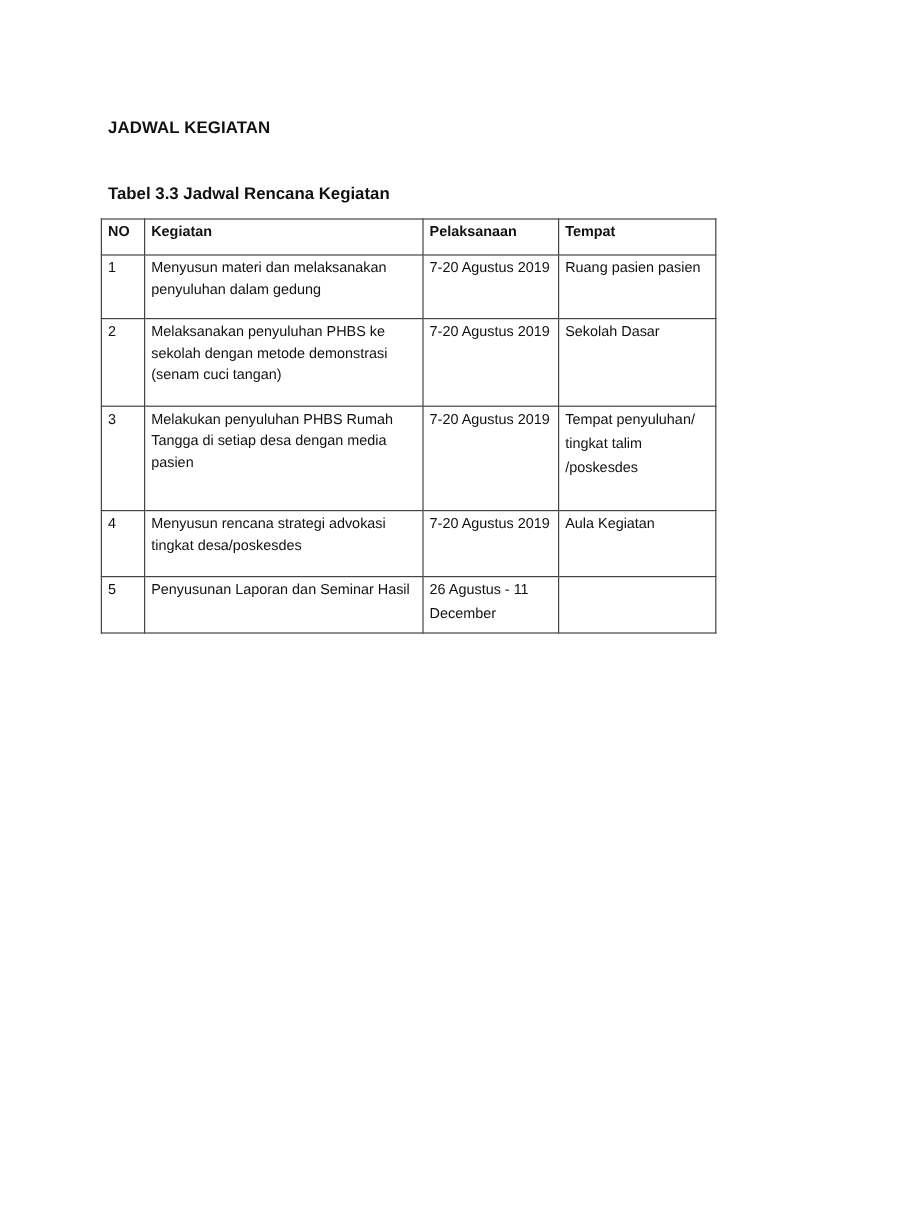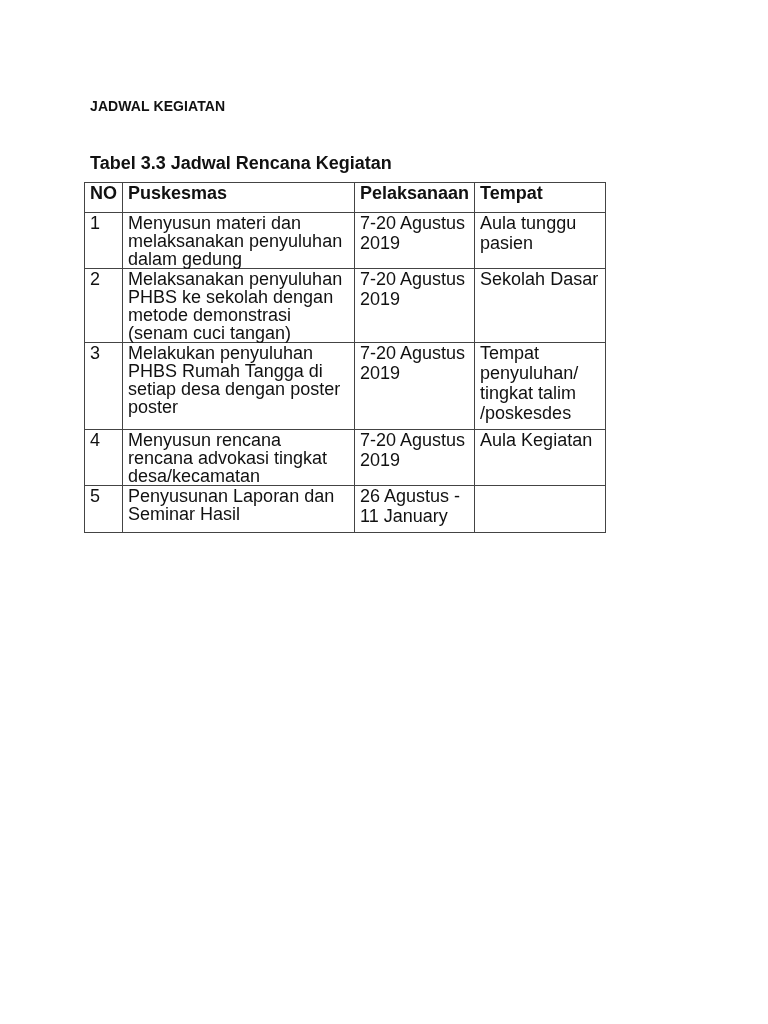--- a/index.html
+++ b/index.html
@@ -19,29 +19,29 @@
       left: 90px;
       top: 98px;
       font-size: 14px;
       font-weight: bold;
       letter-spacing: 0.1px;
     }
     .caption {
       position: absolute;
       left: 90px;
       top: 153px;
-      font-size: 18px;
+      font-size: 14px;
       font-weight: bold;
     }
     table.schedule {
       position: absolute;
       left: 84px;
       top: 182px;
       border-collapse: collapse;
-      font-size: 18px;
+      font-size: 12px;
       line-height: 18px;
     }
     table.schedule th,
     table.schedule td {
       border: 1.3px solid #444444;
       vertical-align: top;
       text-align: left;
       padding: 0 5px;
     }
     table.schedule th {
@@ -80,75 +80,75 @@
 
 <div class="caption">Tabel 3.3 Jadwal Rencana Kegiatan</div>
 
 <table class="schedule">
   <thead>
     <tr>
       <th class="col-no">
           <span>NO</span>
         </th>
       <th class="col-keg">
-          <span>Puskesmas</span>
+          <span>Kegiatan</span>
         </th>
       <th class="col-pel">
           <span>Pelaksanaan</span>
         </th>
       <th class="col-tem">
           <span>Tempat</span>
         </th>
     </tr>
   </thead>
   <tbody>
     <tr class="r1">
       <td>
           <span class="cell-text">1</span>
         </td>
       <td class="justify">
           <span class="cell-text">Menyusun materi dan melaksanakan penyuluhan dalam gedung</span>
         </td>
       <td class="date-cell"><span>7-20 Agustus 2019</span></td>
-      <td class="place-cell"><span>Aula tunggu pasien</span></td>
+      <td class="place-cell"><span>Ruang pasien pasien</span></td>
     </tr>
     <tr class="r2">
       <td>
           <span class="cell-text">2</span>
         </td>
       <td class="justify">
           <span class="cell-text">Melaksanakan penyuluhan PHBS ke sekolah dengan metode demonstrasi (senam cuci tangan)</span>
         </td>
       <td class="date-cell"><span>7-20 Agustus 2019</span></td>
       <td class="place-cell"><span>Sekolah Dasar</span></td>
     </tr>
     <tr class="r3">
       <td>
           <span class="cell-text">3</span>
         </td>
       <td class="justify">
-          <span class="cell-text">Melakukan penyuluhan PHBS Rumah Tangga di setiap desa dengan poster poster</span>
+          <span class="cell-text">Melakukan penyuluhan PHBS Rumah Tangga di setiap desa dengan media pasien</span>
         </td>
       <td class="date-cell"><span>7-20 Agustus 2019</span></td>
       <td class="place-cell"><span>Tempat penyuluhan/ tingkat talim /poskesdes</span></td>
     </tr>
     <tr class="r4">
       <td>
           <span class="cell-text">4</span>
         </td>
       <td class="justify">
-          <span class="cell-text">Menyusun rencana rencana advokasi tingkat desa/kecamatan</span>
+          <span class="cell-text">Menyusun rencana strategi advokasi tingkat desa/poskesdes</span>
         </td>
       <td class="date-cell"><span>7-20 Agustus 2019</span></td>
       <td class="place-cell"><span>Aula Kegiatan</span></td>
     </tr>
     <tr class="r5">
       <td>
           <span class="cell-text">5</span>
         </td>
       <td class="justify">
           <span class="cell-text">Penyusunan Laporan dan Seminar Hasil</span>
         </td>
-      <td class="date-cell"><span>26 Agustus - 11 January</span></td>
+      <td class="date-cell"><span>26 Agustus - 11 December</span></td>
       <td class="place-cell"><span></span></td>
     </tr>
   </tbody>
 </table>
 
 </body></html>

